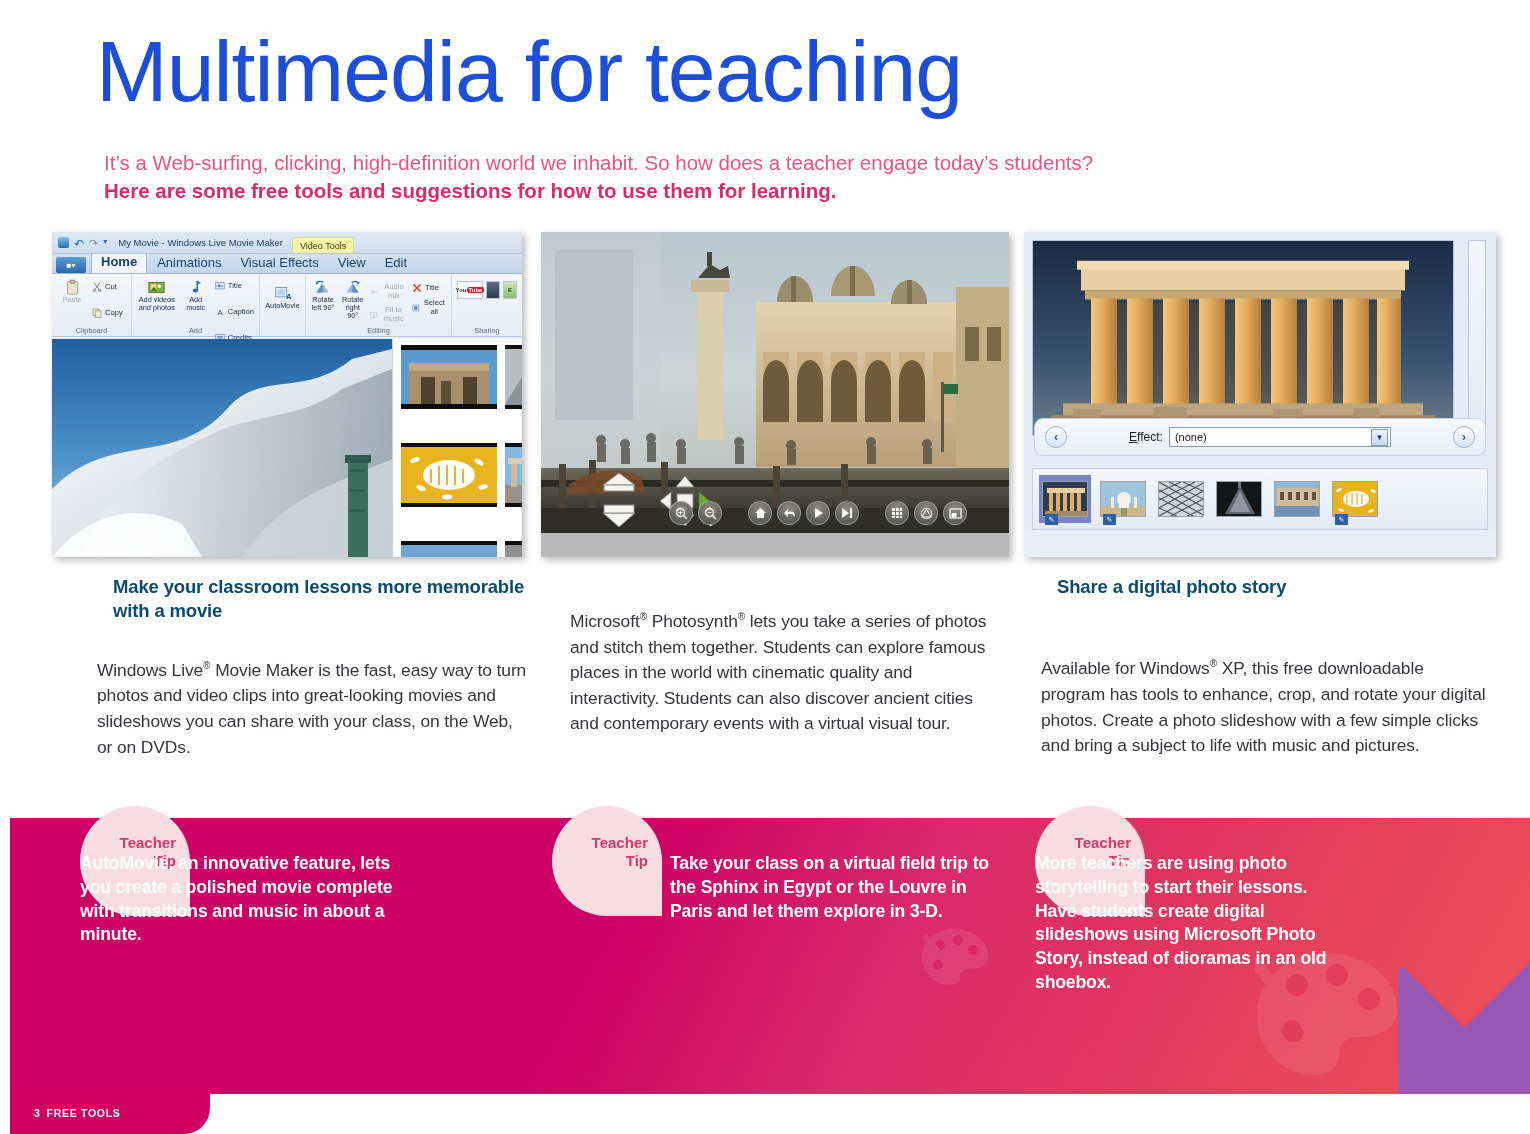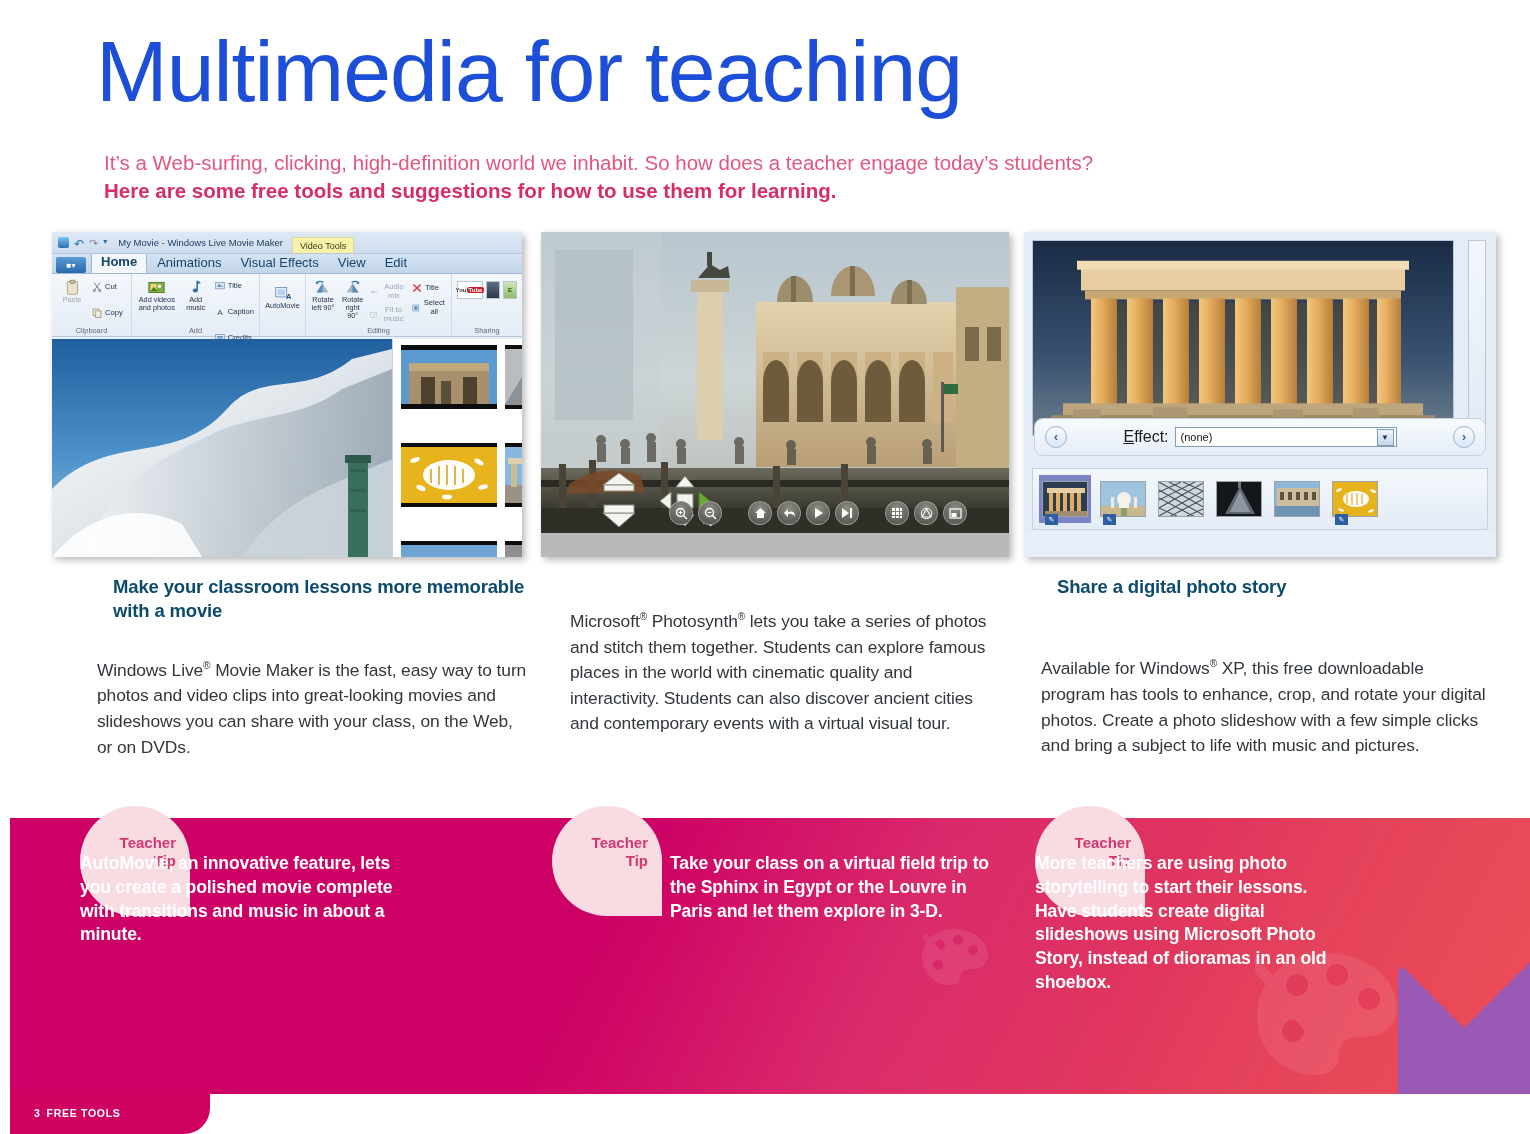--- a/index.html
+++ b/index.html
@@ -116,21 +116,21 @@
   .pstory-scroll { position:absolute; right:10px; top:8px; width:18px; height:196px;
                    background:linear-gradient(#f3f7fc,#e2eaf4); border:1px solid #b9c7d8; }
   .effectbar { position:absolute; left:10px; right:10px; top:186px; height:38px;
                background:linear-gradient(#f7fafd,#e6eef8);
                border:1px solid #c3d1e2; border-radius:9px;
                display:flex; align-items:center; gap:8px; padding:0 10px; }
   .navcircle { width:22px; height:22px; border-radius:50%;
                background:linear-gradient(#fbfdff,#d9e6f4); border:1px solid #9fb6d0;
                display:flex;align-items:center;justify-content:center;
                color:#2a5f99; font-size:12px; font-weight:bold; }
-  .eff-label { font-size:16px; color:#1b1b1b; white-space:nowrap; }
+  .eff-label { font-size:12px; color:#1b1b1b; white-space:nowrap; }
   .eff-label u { text-decoration: underline; }
   .eff-select { flex:1; height:20px; background:#fff; border:1px solid #7f9db9;
                 display:flex; align-items:center; justify-content:space-between;
                 font-size:11px; color:#111; padding:0 2px 0 5px; }
   .eff-arrow { width:17px; height:17px; background:linear-gradient(#eef4fb,#c6d7ea);
                border:1px solid #7f9db9; display:flex; align-items:center;
                justify-content:center; font-size:8px; color:#17385c; }
   .filmstrip { position:absolute; left:8px; right:8px; top:236px; height:62px;
                background:linear-gradient(#f4f8fc,#e3ebf6); border:1px solid #c3d1e2;
                display:flex; align-items:center; gap:6px; padding:4px 6px; }

